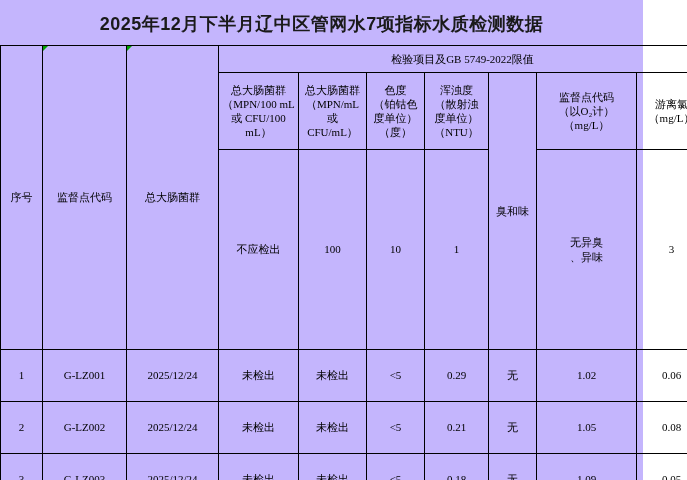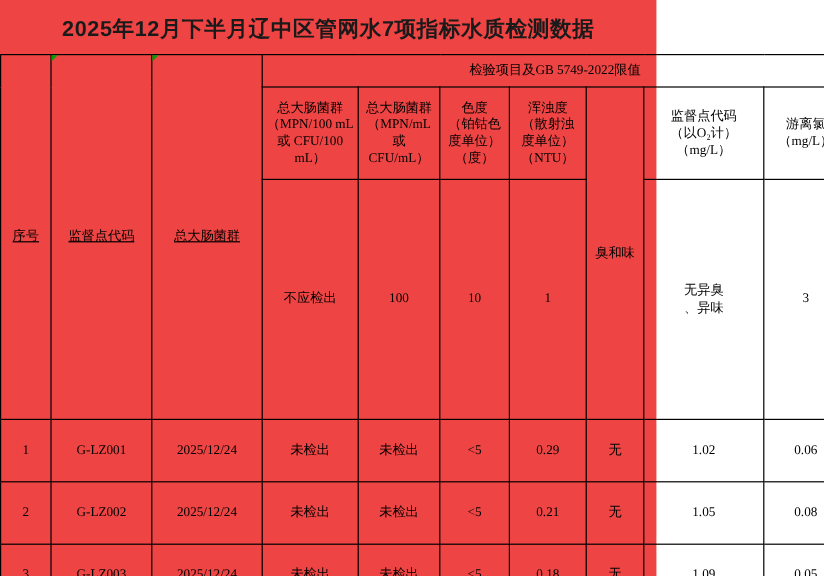--- a/index.html
+++ b/index.html
@@ -9,23 +9,23 @@
   }
   body {
     width: 687px;
     height: 480px;
     font-family: "Liberation Serif", "DejaVu Serif", serif;
     color: #000000;
     overflow: hidden;
   }
   #page {
     position: relative;
-    width: 547px;
+    width: 643px;
     height: 480px;
-    background: #ef4444;
+    background: #c4b5fd;
     box-sizing: border-box;
   }
   .title {
     text-align: center;
     font-family: "Liberation Sans", "DejaVu Sans", sans-serif;
     font-size: 18px;
     font-weight: bold;
     letter-spacing: 0.5px;
     padding-top: 12px;
     padding-bottom: 9px;
@@ -62,21 +62,20 @@
     font-size: 11px;
     height: 54px;
     padding: 3px 3px;
   }
   .hdr-limit.small {
     font-size: 10px;
     line-height: 1.3;
   }
   .rowlabel {
     font-size: 12px;
-    text-decoration: underline;
   }
   .data td {
     height: 47px;
     font-size: 11.5px;
   }
   .corner-mark {
     position: absolute;
     width: 0;
     height: 0;
     border-left: 5px solid #00a000;

